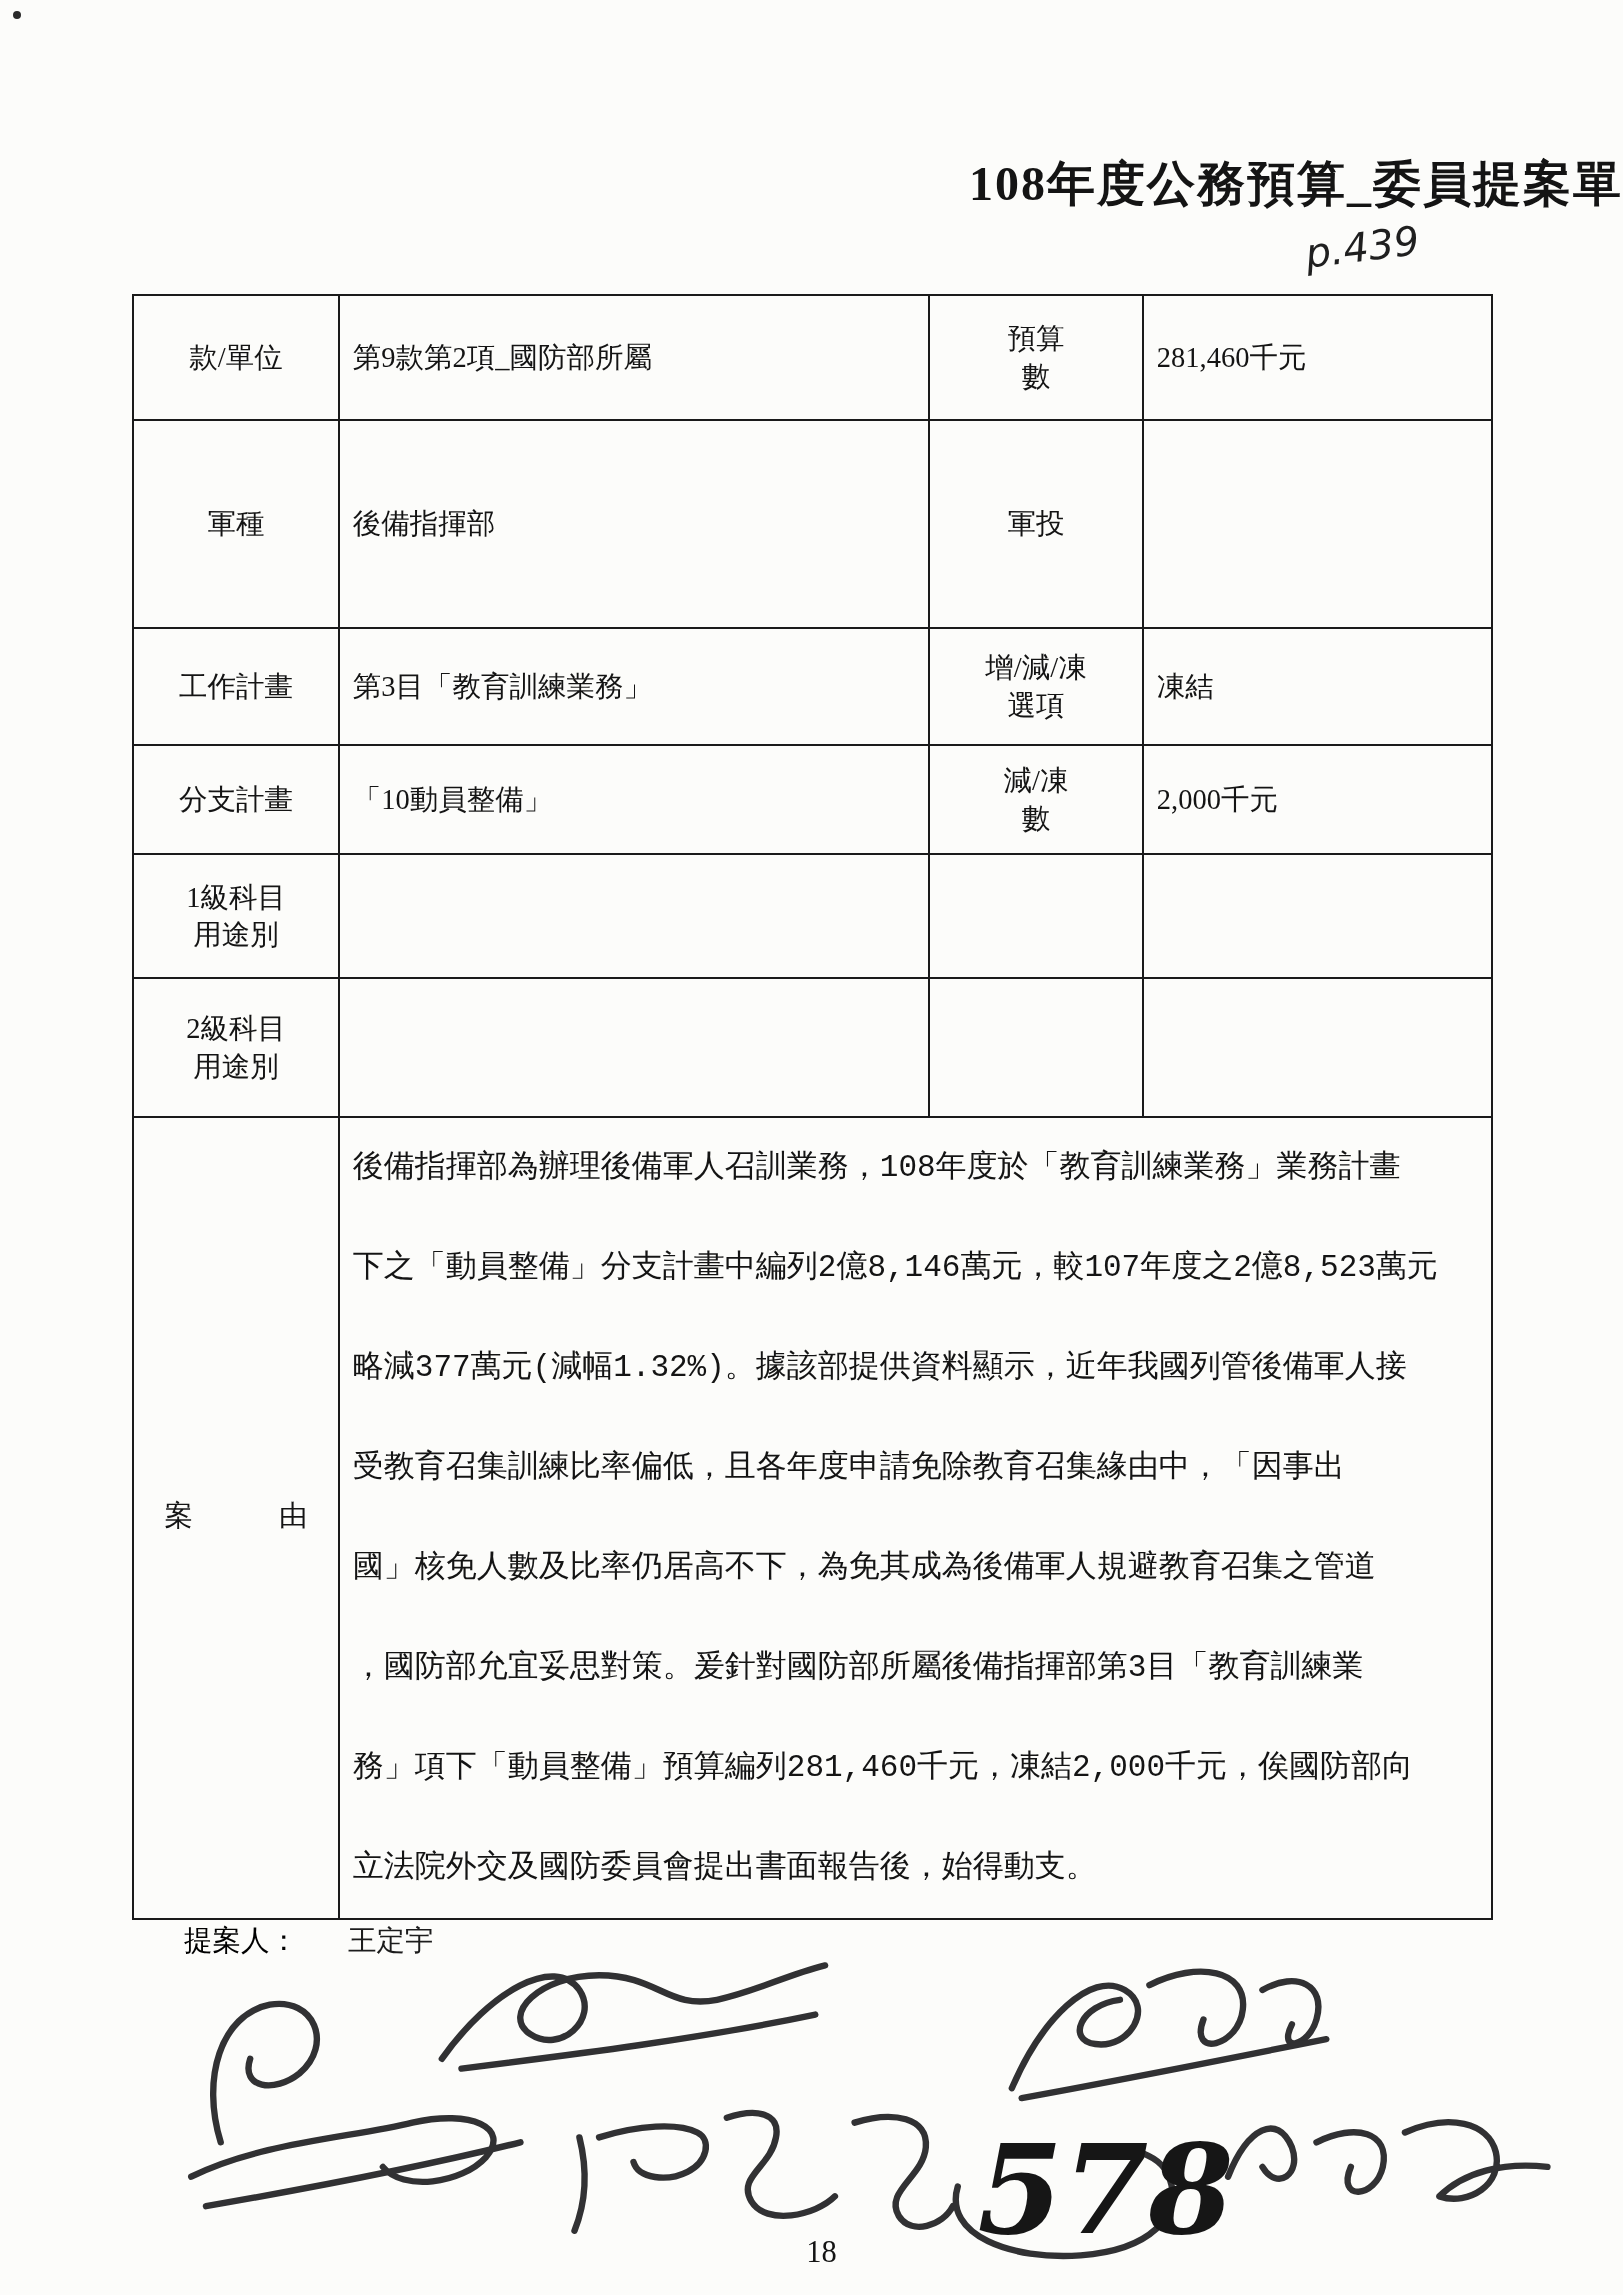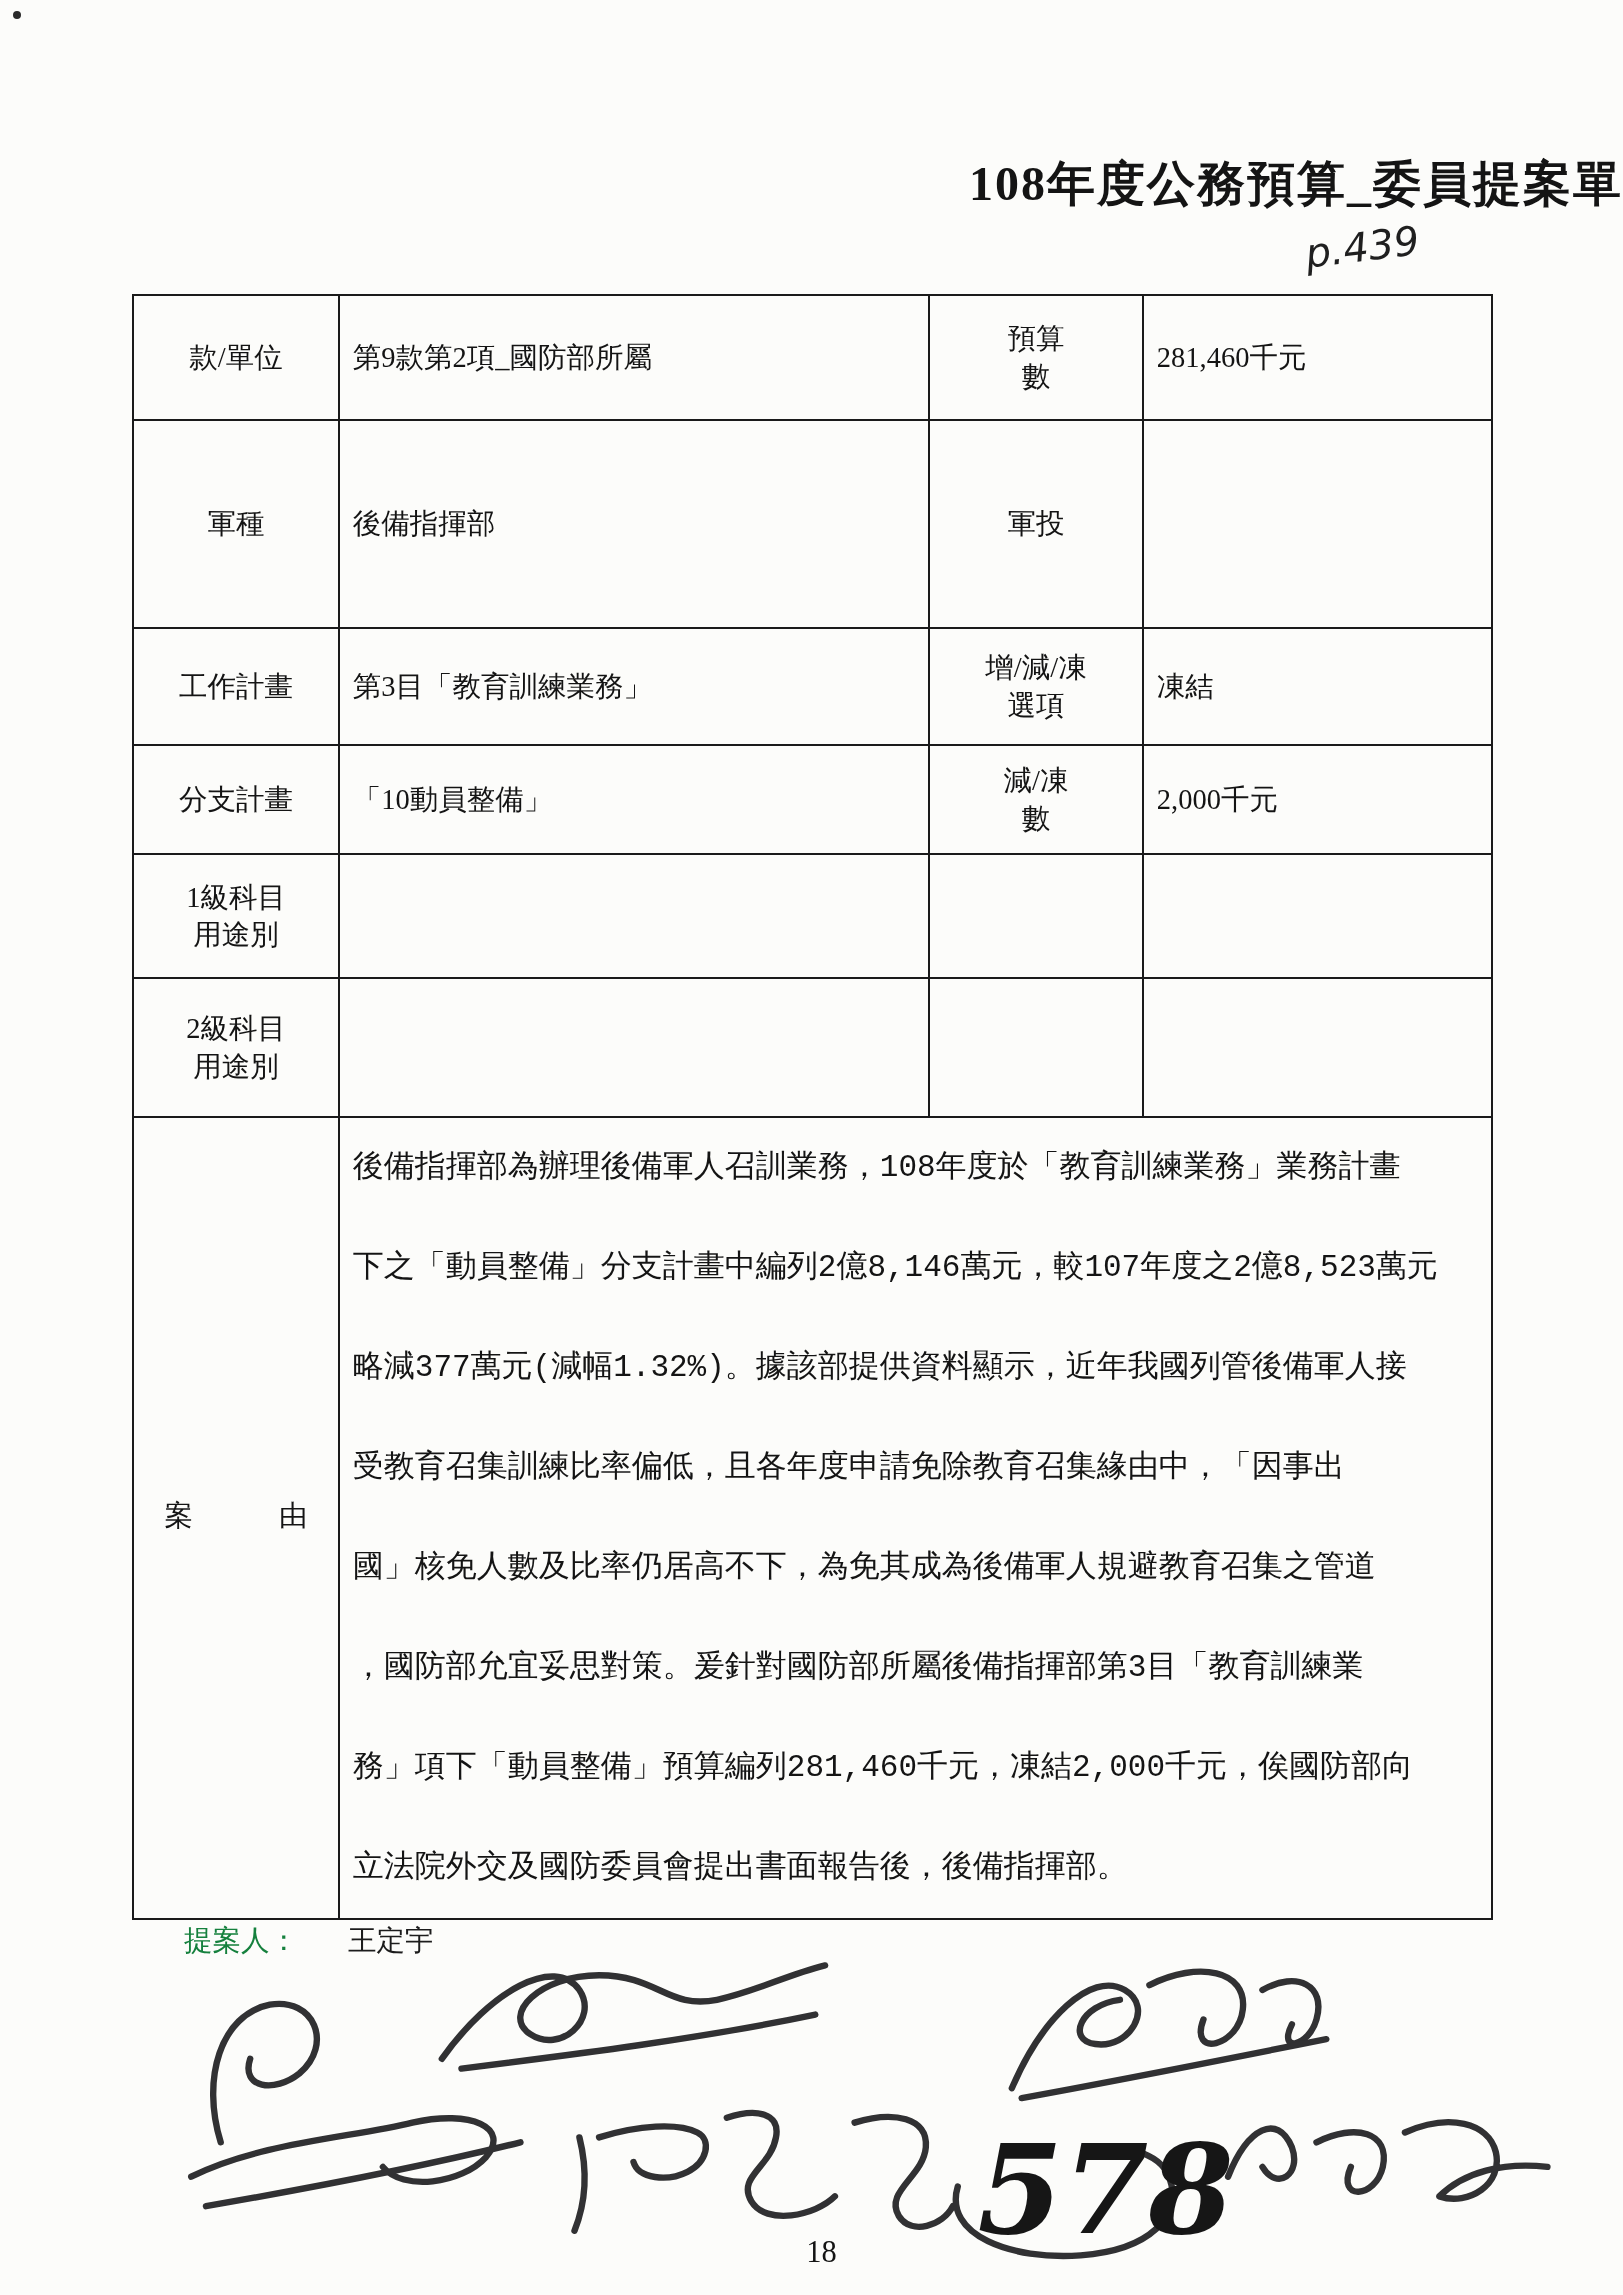--- a/index.html
+++ b/index.html
@@ -49,21 +49,21 @@
   .case-lbl-flex {
     display: flex; justify-content: space-between;
     padding: 0 17.7px; font-size: 28.5px;
   }
   td.caseval { vertical-align: top; padding: 1px 8.8px 0 7.9px; }
   .case-line {
     height: 100px; line-height: 100px;
     font-size: 31px; white-space: nowrap;
   }
 
-  .proposer-row { position: absolute; top: 1922px; left: 184px; font-size: 28.5px; color: #15803d; text-align: center; }
+  .proposer-row { position: absolute; top: 1922px; left: 184px; font-size: 28.5px; color: #000000; text-align: center; }
   .proposer-name { position: absolute; top: 1922px; left: 348px; font-size: 28.5px; color: #1c1c1c; }
 
   svg.signatures { position: absolute; left: 147px; top: 1931px; }
 
   .pagenum {
     position: absolute; top: 2235px; left: 0; width: 100%;
     text-align: center; font-size: 30.5px; padding-left: 20px;
   }
 </style>
 </head>
@@ -131,21 +131,21 @@
       </div>
     </td>
     <td class="caseval" colspan="3">
       <div class="case-line">後備指揮部為辦理後備軍人召訓業務，108年度於「教育訓練業務」業務計畫</div>
       <div class="case-line">下之「動員整備」分支計畫中編列2億8,146萬元，較107年度之2億8,523萬元</div>
       <div class="case-line">略減377萬元(減幅1.32%)。據該部提供資料顯示，近年我國列管後備軍人接</div>
       <div class="case-line">受教育召集訓練比率偏低，且各年度申請免除教育召集緣由中，「因事出</div>
       <div class="case-line">國」核免人數及比率仍居高不下，為免其成為後備軍人規避教育召集之管道</div>
       <div class="case-line">，國防部允宜妥思對策。爰針對國防部所屬後備指揮部第3目「教育訓練業</div>
       <div class="case-line">務」項下「動員整備」預算編列281,460千元，凍結2,000千元，俟國防部向</div>
-      <div class="case-line">立法院外交及國防委員會提出書面報告後，後備指揮部。</div>
+      <div class="case-line">立法院外交及國防委員會提出書面報告後，始得動支。</div>
     </td>
   </tr>
 </tbody>
   </table>
 
 <div class="proposer-row">提案人：</div>
 <div class="proposer-name">王定宇</div>
 
 <svg class="signatures" width="1425" height="344" viewBox="0 0 2900 700">
   <g fill="none" stroke="#1c1c1e" stroke-width="13" stroke-linecap="round" stroke-linejoin="round" opacity="0.9">

